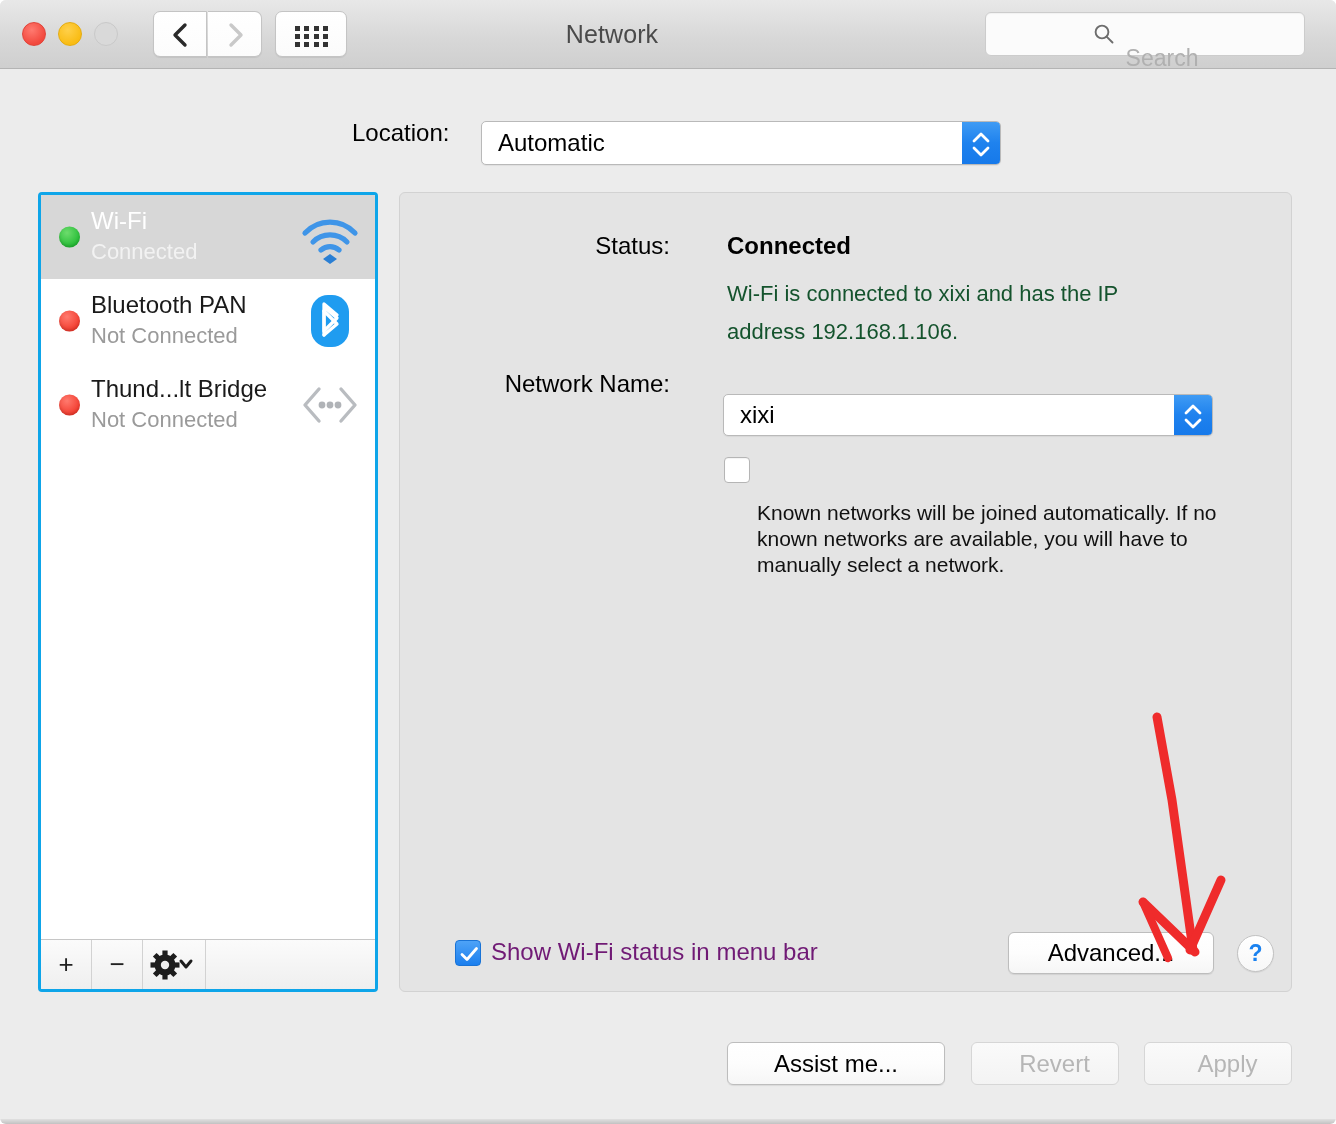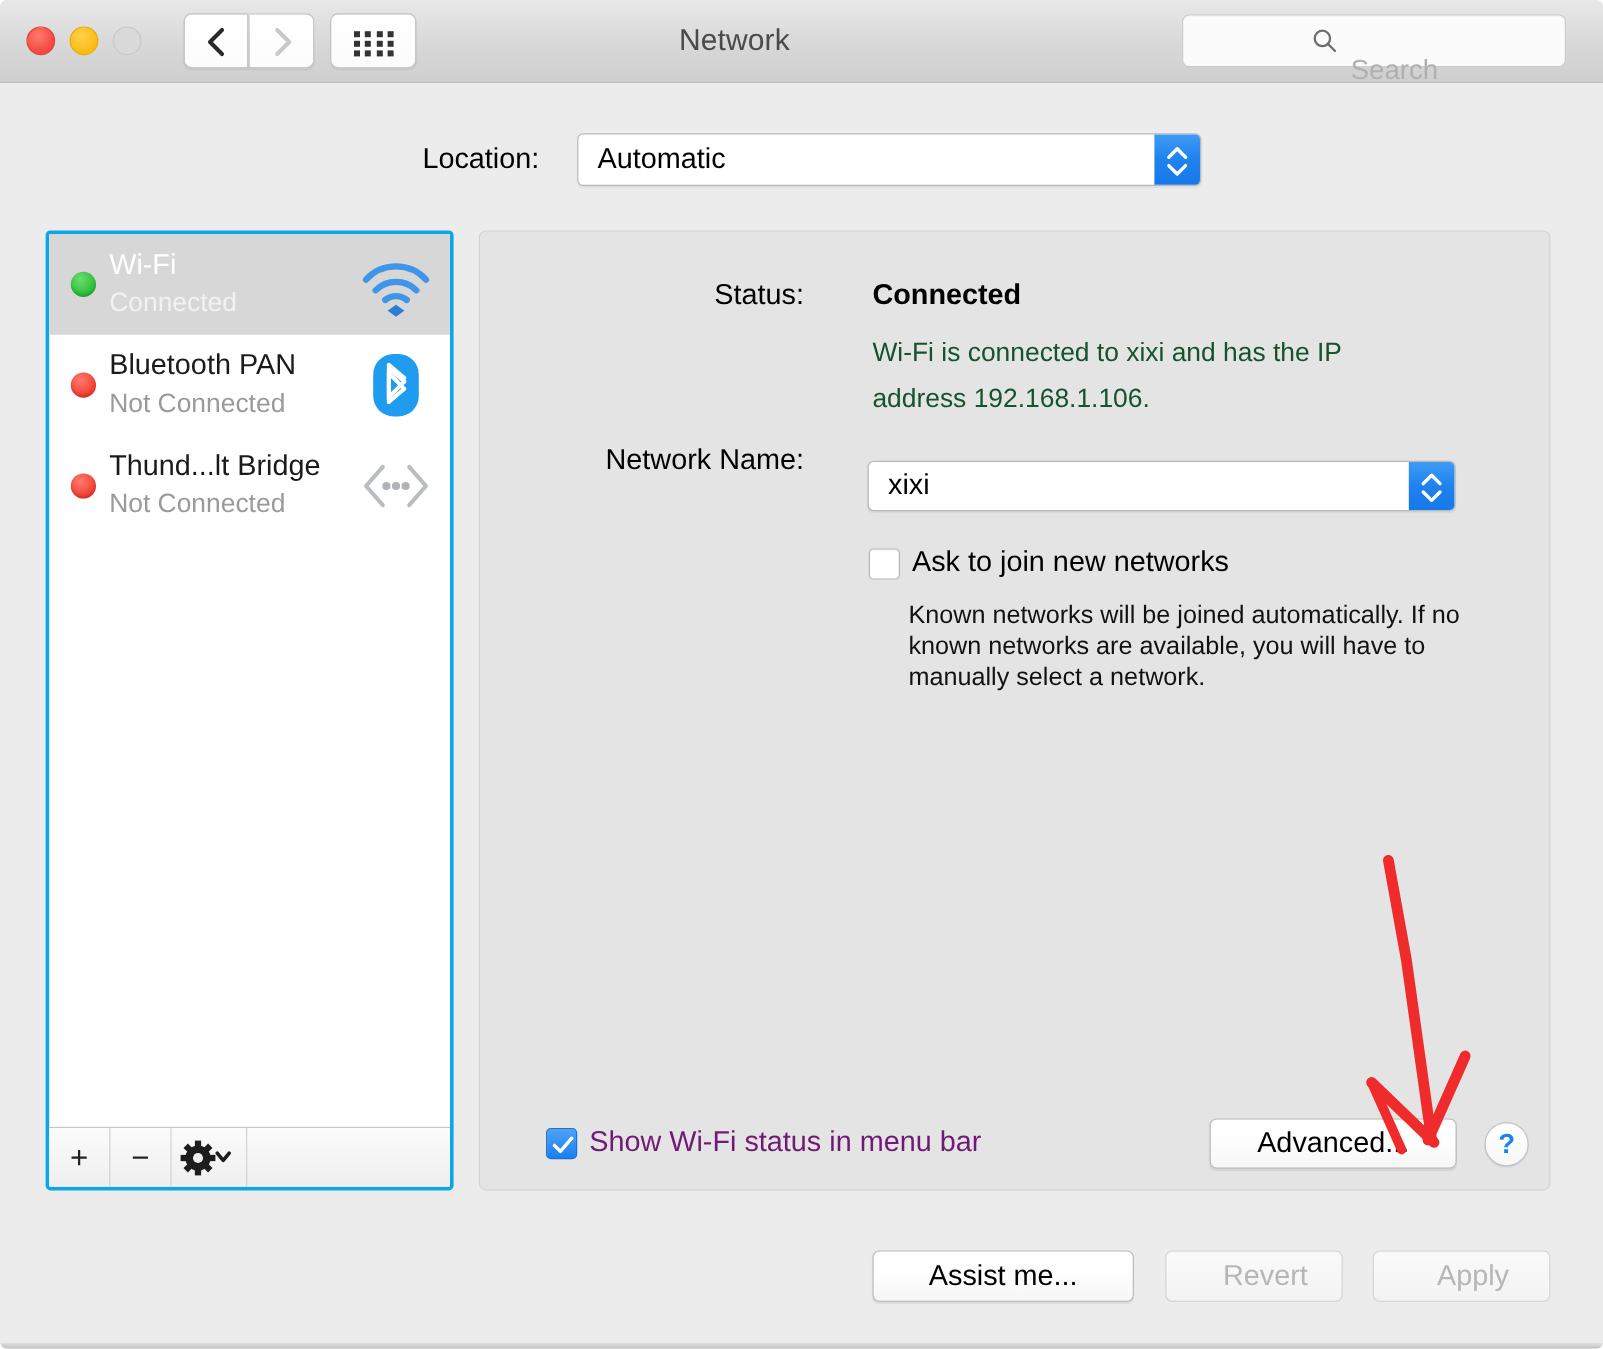--- a/index.html
+++ b/index.html
@@ -118,20 +118,21 @@
     font-size: 24px;
     color: #000;
   }
   .popup {
     position: absolute;
     background: #ffffff;
     border: 1px solid #b9b9b9;
     border-radius: 5px;
     box-sizing: border-box;
     box-shadow: 0 1px 1px rgba(0,0,0,0.06);
+    margin-top: 10px;
   }
   .popup .pv {
     position: absolute;
     left: 16px; top: 50%;
     transform: translateY(-50%);
     font-size: 24px;
     color: #000;
   }
   .stepper {
     position: absolute;
@@ -506,21 +507,20 @@
     <span class="pv">xixi</span>
     <div class="stepper">
       <svg width="38" height="42" viewBox="0 0 38 42">
         <polyline points="12,18 19,11 26,18" fill="none" stroke="#ffffff" stroke-width="2.8" stroke-linecap="round" stroke-linejoin="round"></polyline>
         <polyline points="12,25 19,32 26,25" fill="none" stroke="#ffffff" stroke-width="2.8" stroke-linecap="round" stroke-linejoin="round"></polyline>
       </svg>
     </div>
   </div>
 
   <div class="checkbox off" id="ask-join-box"></div>
-  <div id="ask-join-label">Ask to join new networks</div>
   <div id="ask-join-desc">Known networks will be joined automatically. If no known networks are available, you will have to manually select a network.</div>
 
   <div class="checkbox on" id="show-status-box">
     <svg width="26" height="26" viewBox="0 0 26 26">
       <polyline points="6,13.5 11,18.5 20.5,7.5" fill="none" stroke="#ffffff" stroke-width="2.8" stroke-linecap="round" stroke-linejoin="round"></polyline>
     </svg>
   </div>
   <div id="show-status-label">Show Wi-Fi status in menu bar</div>
 
   <div class="pushbtn" id="advanced-btn">Advanced...</div>

